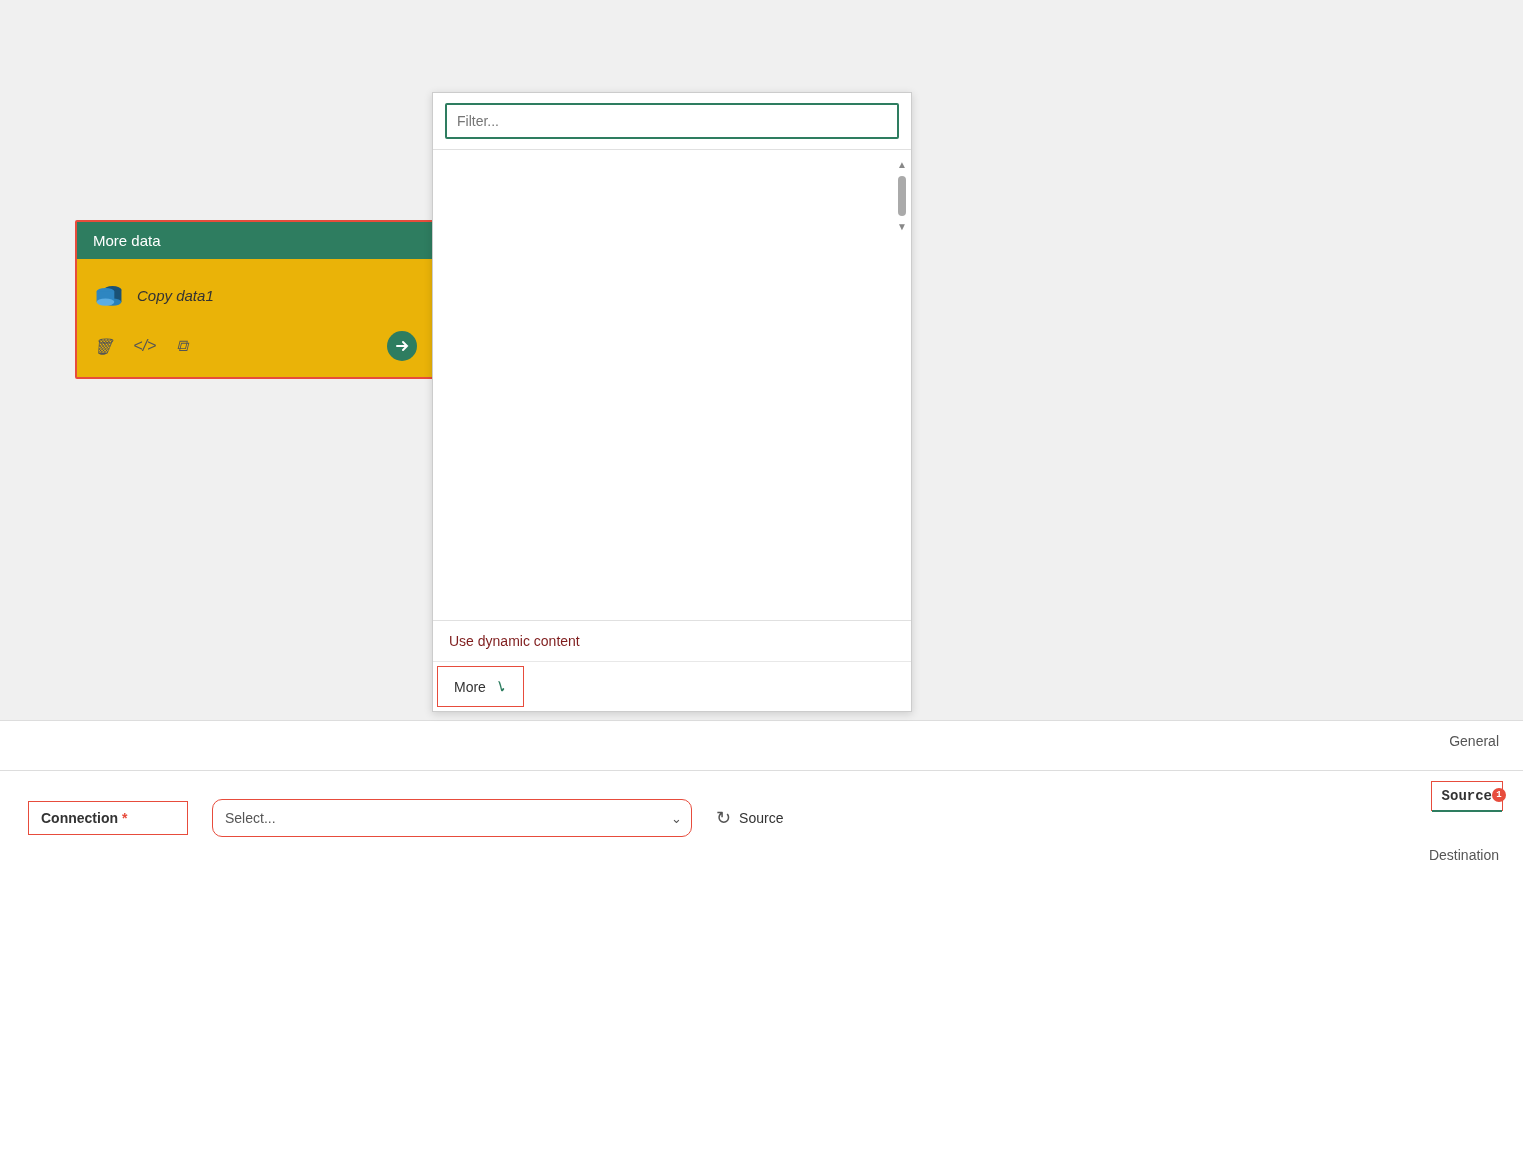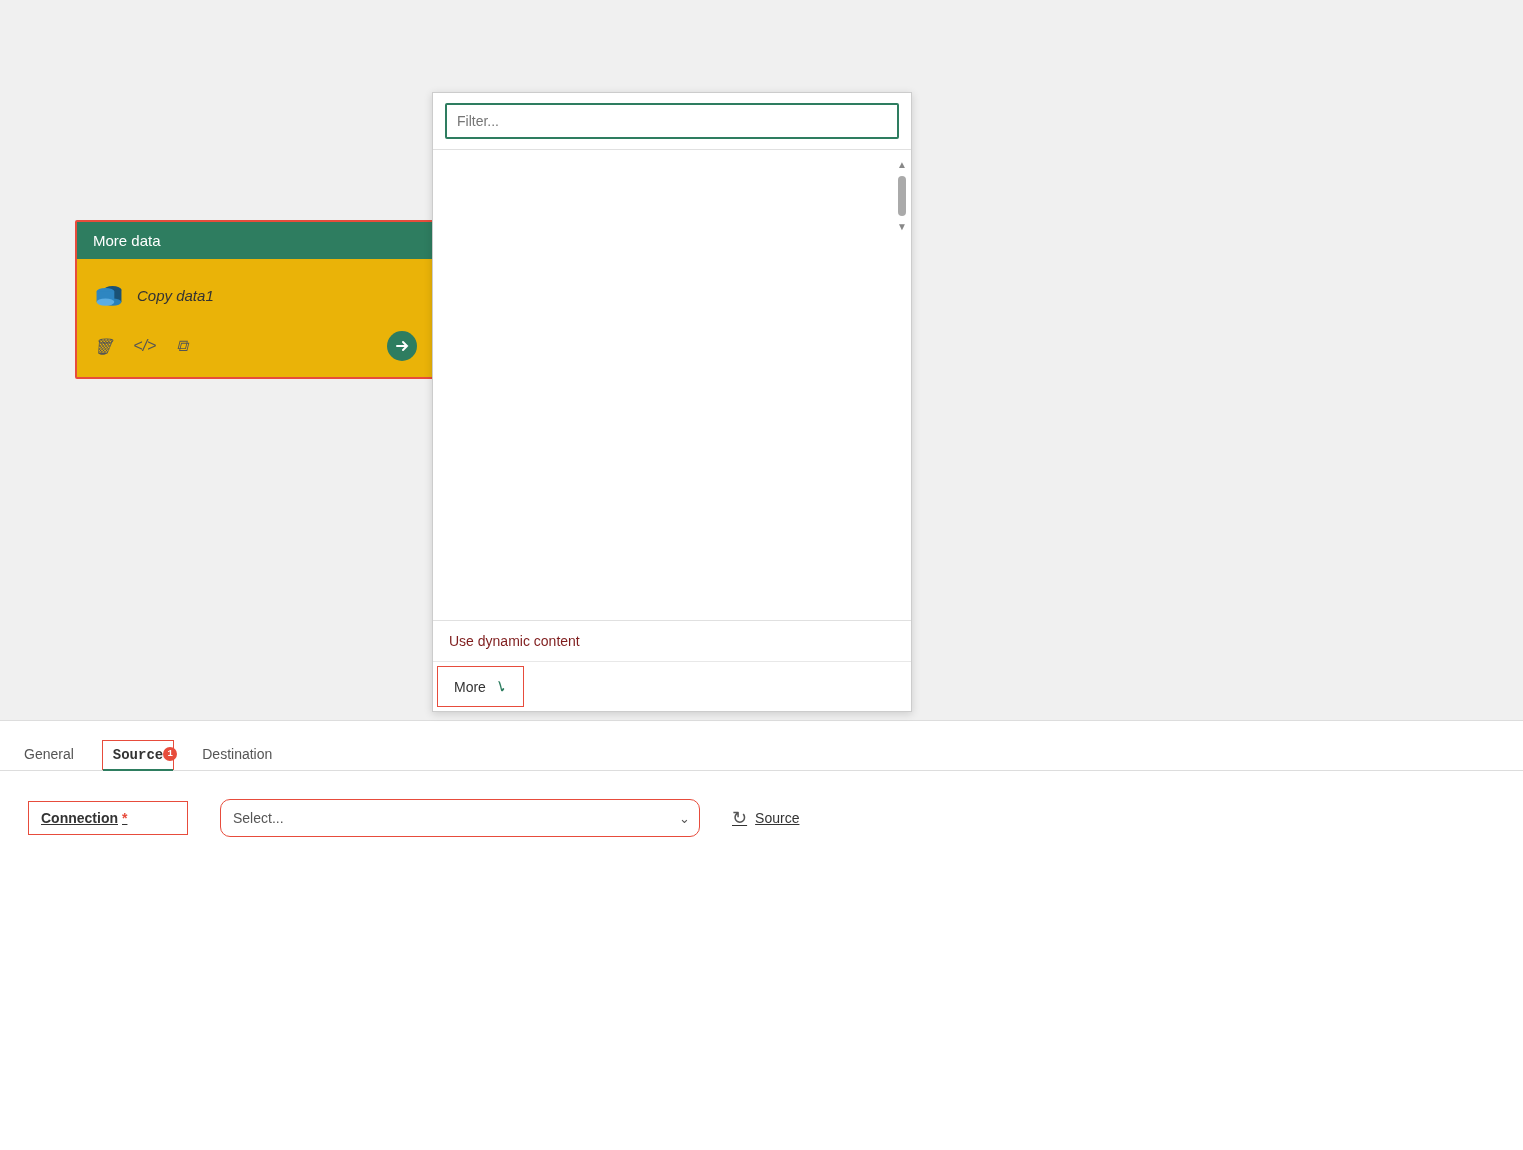--- a/index.html
+++ b/index.html
@@ -197,20 +197,21 @@
     }
 
     
     .tabs-bar {
       display: flex;
       align-items: flex-end;
       border-bottom: 1px solid #ddd;
       padding: 0 20px;
       height: 50px;
       gap: 24px;
+      flex-direction: column;
     }
 
     .tab-item {
       padding: 12px 4px 8px;
       cursor: pointer;
       font-size: 14px;
       color: #555;
       position: relative;
       white-space: nowrap;
     }
@@ -249,23 +250,22 @@
     }
 
     
     .panel-content {
       padding: 28px 28px;
     }
 
     .field-row {
       display: flex;
       align-items: center;
-      gap: 32px;
+      gap: 24px;
       margin-bottom: 20px;
-      text-decoration: underline;
     }
 
     .field-label {
       min-width: 160px;
       border: 1.5px solid #e74c3c;
       padding: 8px 12px;
       font-weight: 600;
       font-size: 14px;
       display: flex;
       align-items: center;

